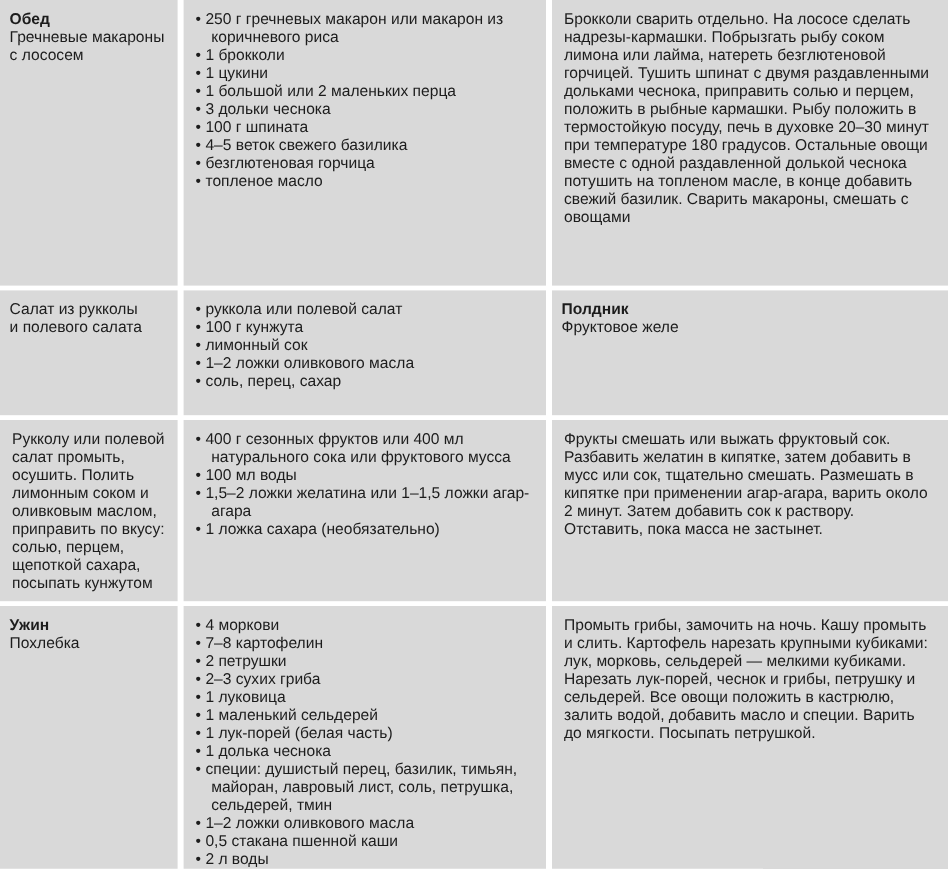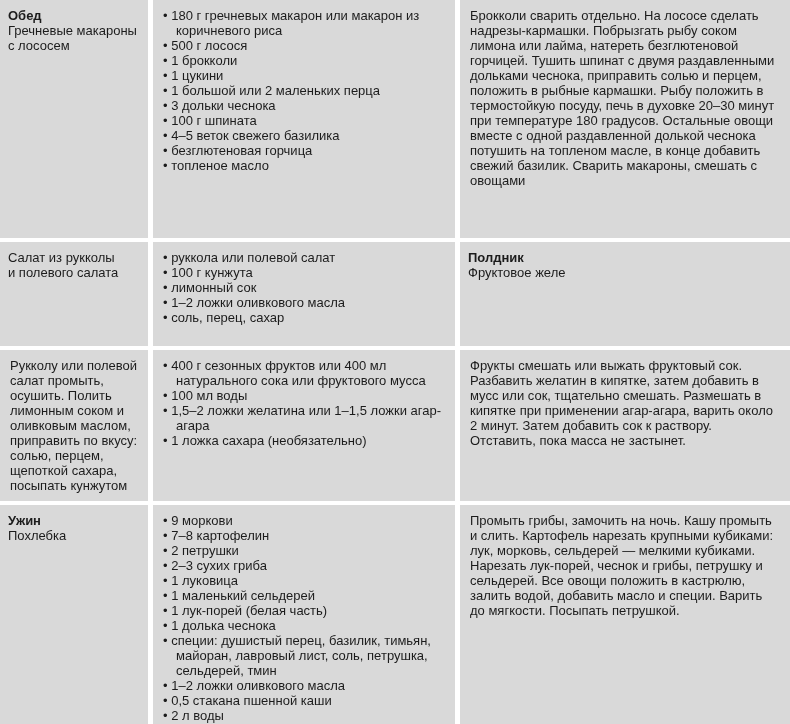--- a/index.html
+++ b/index.html
@@ -68,22 +68,21 @@
 <div class="page">
   <div class="meal-table">
 
     <div class="cell meal-cell">
       <div class="meal-label">Обед</div>
       <div class="dish-label">Гречневые макароны
 с лососем</div>
     </div>
     <div class="cell ingredients-cell">
       <ul class="ingredients-list">
-          <li>180 г гречневых макарон или макарон из коричневого риса</li>
-          <li>500 г лосося</li>
+          <li>250 г гречневых макарон или макарон из коричневого риса</li>
           <li>1 брокколи</li>
           <li>1 цукини</li>
           <li>1 большой или 2 маленьких перца</li>
           <li>3 дольки чеснока</li>
           <li>100 г шпината</li>
           <li>4–5 веток свежего базилика</li>
           <li>безглютеновая горчица</li>
           <li>топленое масло</li>
         </ul>
     </div>
@@ -124,21 +123,21 @@
     <div class="cell instructions-cell">
       <p class="instructions-text">Фрукты смешать или выжать фруктовый сок. Разбавить желатин в кипятке, затем добавить в мусс или сок, тщательно смешать. Размешать в кипятке при применении агар-агара, варить около 2 минут. Затем добавить сок к раствору. Отставить, пока масса не застынет.</p>
     </div>
 
     <div class="cell meal-cell">
       <div class="meal-label">Ужин</div>
       <div class="dish-label">Похлебка</div>
     </div>
     <div class="cell ingredients-cell">
       <ul class="ingredients-list">
-          <li>9 моркови</li>
+          <li>4 моркови</li>
           <li>7–8 картофелин</li>
           <li>2 петрушки</li>
           <li>2–3 сухих гриба</li>
           <li>1 луковица</li>
           <li>1 маленький сельдерей</li>
           <li>1 лук-порей (белая часть)</li>
           <li>1 долька чеснока</li>
           <li>специи: душистый перец, базилик, тимьян, майоран, лавровый лист, соль, петрушка, сельдерей, тмин</li>
           <li>1–2 ложки оливкового масла</li>
           <li>0,5 стакана пшенной каши</li>

